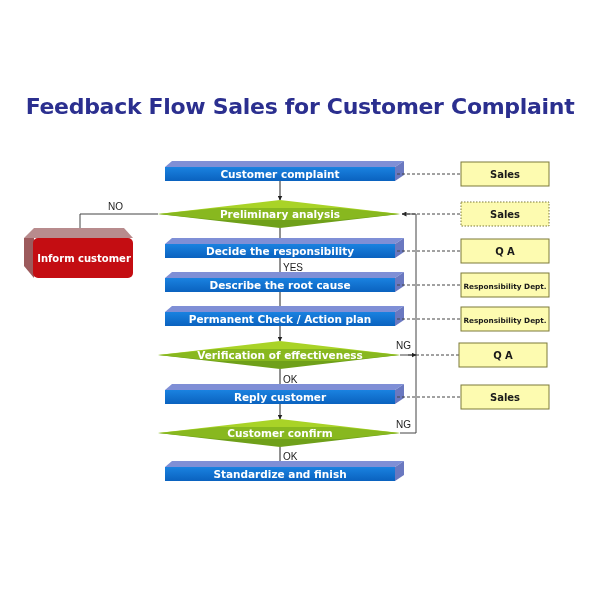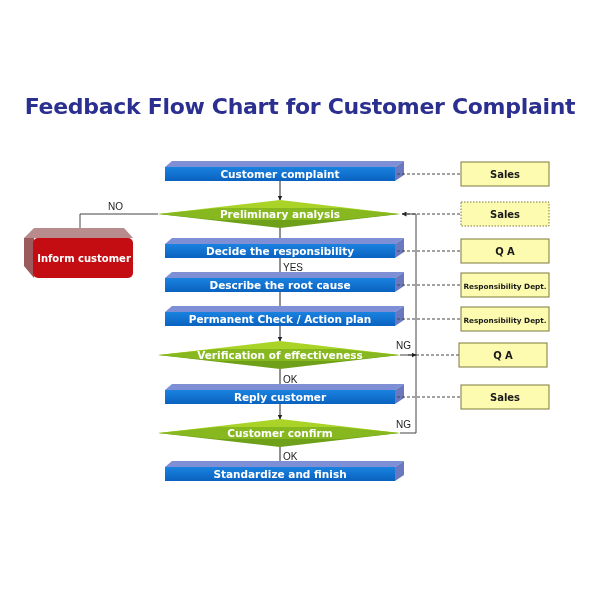--- a/index.html
+++ b/index.html
@@ -15,21 +15,21 @@
     .proc-text { font-family: "DejaVu Sans", sans-serif; font-weight: bold; font-size: 10.5px; fill: #ffffff; }
     .dec-text { font-family: "DejaVu Sans", sans-serif; font-weight: bold; font-size: 10.5px; fill: #ffffff; }
     .role-text { font-family: "DejaVu Sans", sans-serif; font-weight: bold; font-size: 10px; fill: #1a1a1a; }
     .role-text-small { font-family: "DejaVu Sans", sans-serif; font-weight: bold; font-size: 7.3px; fill: #1a1a1a; }
     .lbl { font-family: "Liberation Sans", sans-serif; font-size: 10px; fill: #222222; }
     .inform-text { font-family: "DejaVu Sans", sans-serif; font-weight: bold; font-size: 10px; fill: #ffffff; }
   </style>
 </head>
 <body>
 
-<div id="title">Feedback Flow Chart for Customer Complaint</div>
+<div id="title">Feedback Flow Sales for Customer Complaint</div>
 
 <svg id="flow" width="600" height="600" viewBox="0 0 600 600">
   <defs>
     <marker id="arrow" viewBox="0 0 10 10" refX="9" refY="5" markerWidth="5" markerHeight="5" orient="auto">
       <path d="M0,0 L10,5 L0,10 z" fill="#222"></path>
     </marker>
     <linearGradient id="decGrad" x1="0" y1="0" x2="0" y2="1">
       <stop offset="0" stop-color="#b5dc2e"></stop>
       <stop offset="0.5" stop-color="#93c424"></stop>
       <stop offset="1" stop-color="#5f8f14"></stop>

